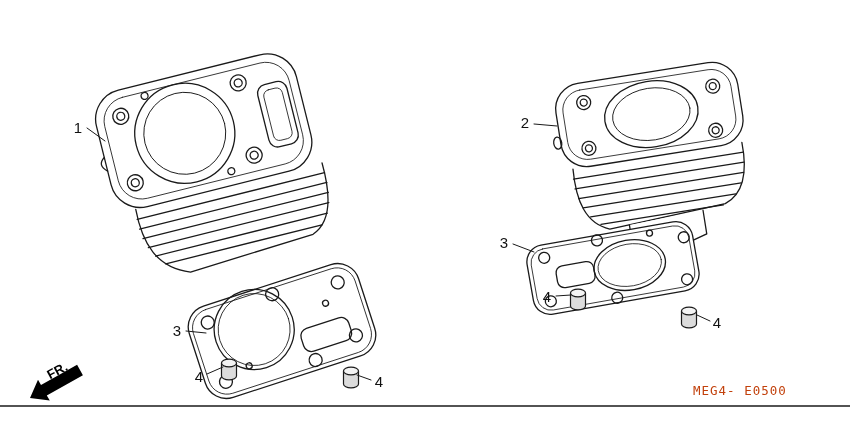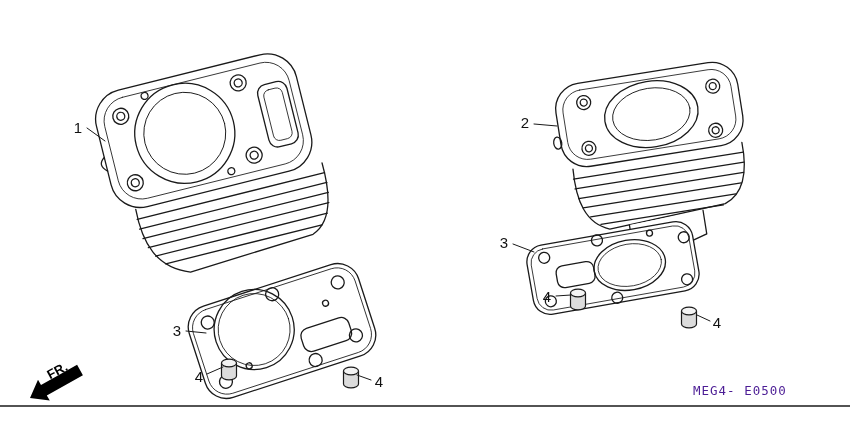--- a/index.html
+++ b/index.html
@@ -18,21 +18,21 @@
     color:#111;
     font-family:"Liberation Sans",sans-serif;
     user-select:none;
   }
   .diagram-code{
     position:absolute;
     left:693px;top:383px;
     font-family:"DejaVu Sans Mono",monospace;
     font-size:12.5px;
     letter-spacing:1px;
-    color:#4c1d95;
+    color:#c2410c;
     white-space:nowrap;
   }
   .fr-label{
     position:absolute;
     left:48px;top:368px;
     transform:rotate(-28deg);
     transform-origin:left center;
     font-weight:bold;
     font-size:13px;
     color:#000;

